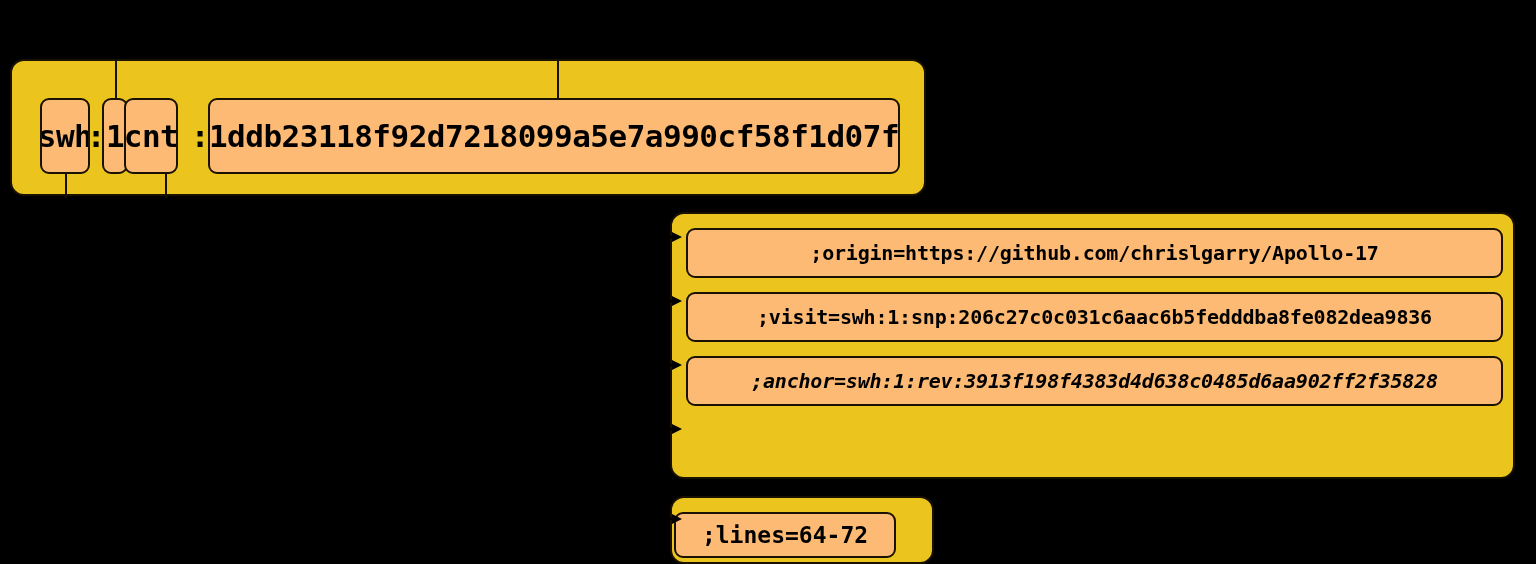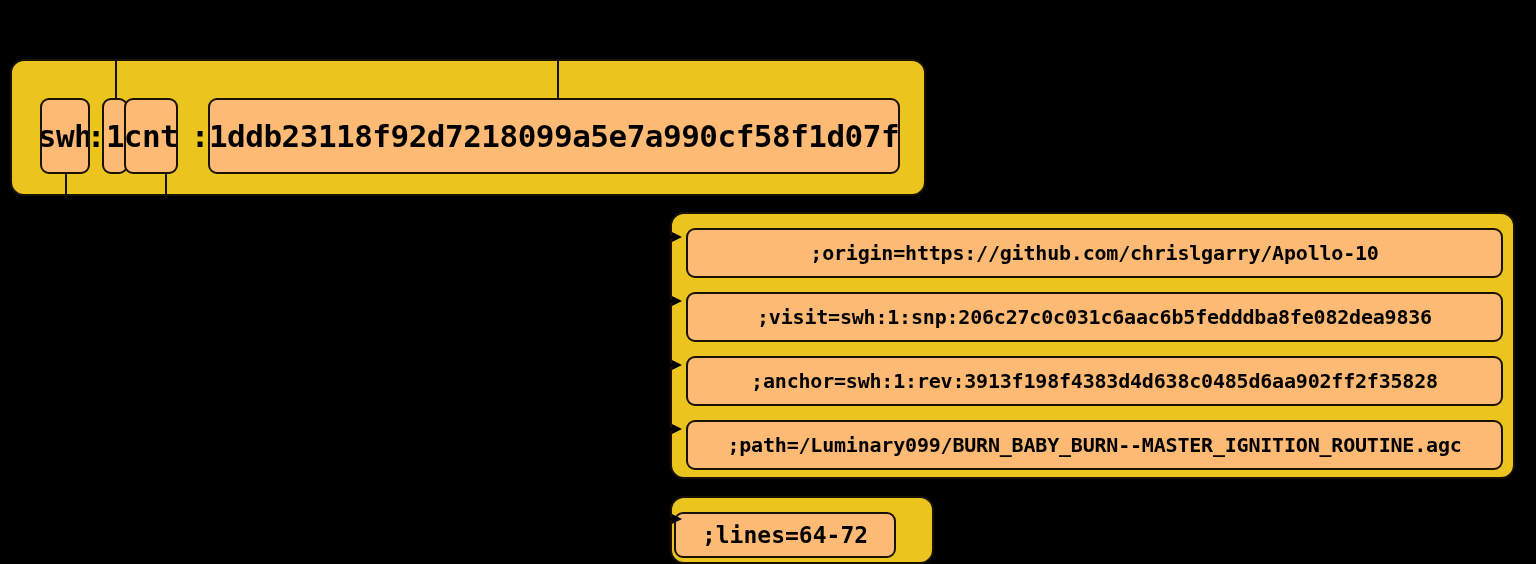--- a/index.html
+++ b/index.html
@@ -97,21 +97,21 @@
   }
   .qual-cell {
     left: 14px;
     width: 817px;
     height: 50px;
     font-size: 20px;
     letter-spacing: -0.2px;
   }
   #qual-origin { top: 14px; }
   #qual-visit  { top: 78px; }
-  #qual-anchor { top: 142px; }
+  #qual-anchor { top: 142px; font-style: italic; }
   #qual-path   { top: 206px; }
 
   
   #lines-panel {
     left: 670px;
     top: 496px;
     width: 264px;
     height: 68px;
   }
   #qual-lines {
@@ -154,24 +154,23 @@
   <div class="colon" id="colon-2">:</div>
 
   <div class="cell swhid-cell" id="cell-type">cnt</div>
 
   <div class="colon" id="colon-3">:</div>
 
   <div class="cell swhid-cell" id="cell-hash">41ddb23118f92d7218099a5e7a990cf58f1d07fa</div>
 </div>
 
 <div class="panel" id="qualifiers-panel">
-  <div class="cell qual-cell" id="qual-origin">;origin=https://github.com/chrislgarry/Apollo-10</div>
+  <div class="cell qual-cell" id="qual-origin">;origin=https://github.com/chrislgarry/Apollo-17</div>
   <div class="cell qual-cell" id="qual-visit">;visit=swh:1:snp:206c27c0c031c6aac6b5fedddba8fe082dea9836</div>
   <div class="cell qual-cell" id="qual-anchor">;anchor=swh:1:rev:3913f198f4383d4d638c0485d6aa902ff2f35828</div>
-  <div class="cell qual-cell" id="qual-path">;path=/Luminary099/BURN_BABY_BURN--MASTER_IGNITION_ROUTINE.agc</div>
 </div>
 
 <div class="panel" id="lines-panel">
   <div class="cell" id="qual-lines">;lines=64-72</div>
 </div>
 
 <svg class="arrow" id="arrow-origin" viewBox="0 0 24 16">
   <path d="M0 8 H16" stroke="#000" stroke-width="2.5" fill="none"></path>
   <path d="M22 8 L12 3 L12 13 Z" fill="#000"></path>
 </svg>

